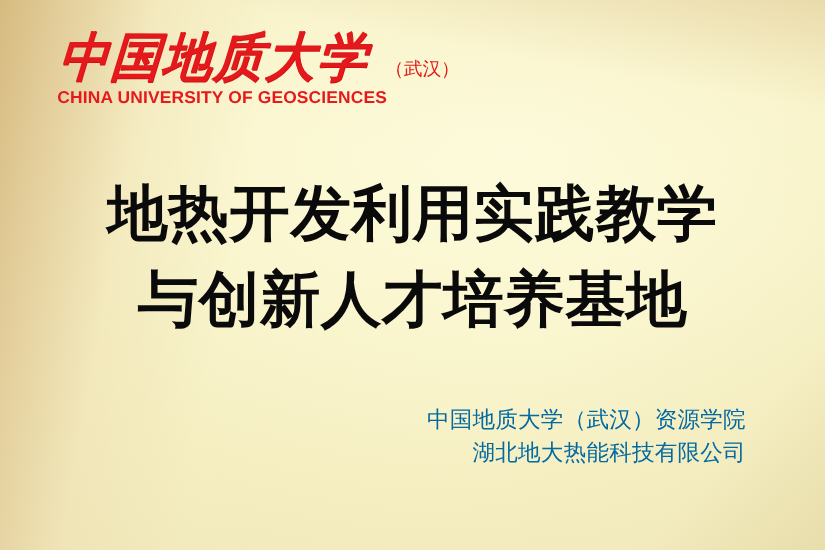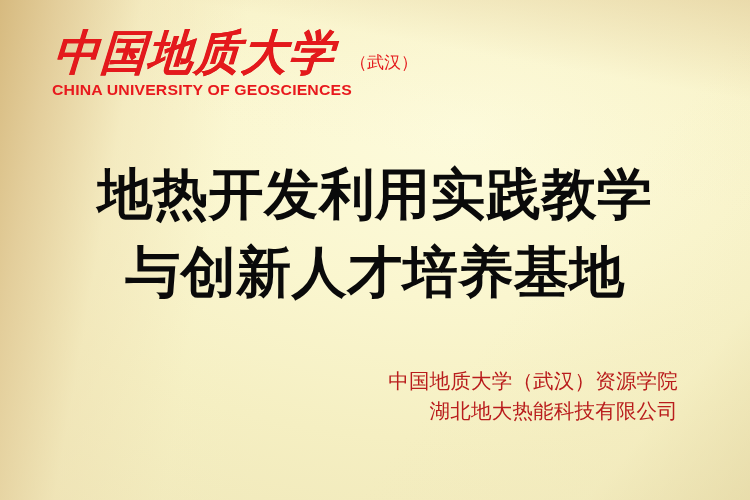--- a/index.html
+++ b/index.html
@@ -116,21 +116,21 @@
   #affiliation-block {
     position: absolute;
     right: 72px;
     top: 366px;
     text-align: right;
   }
   .affiliation-line {
     font-family: "DejaVu Sans", "Liberation Sans", sans-serif;
     font-size: 20.5px;
     font-weight: normal;
-    color: #b91c1c;
+    color: #0369a1;
     line-height: 30px;
     letter-spacing: 0.2px;
     white-space: nowrap;
   }
 </style>
 </head>
 <body>
 
 <div id="slide">
 

